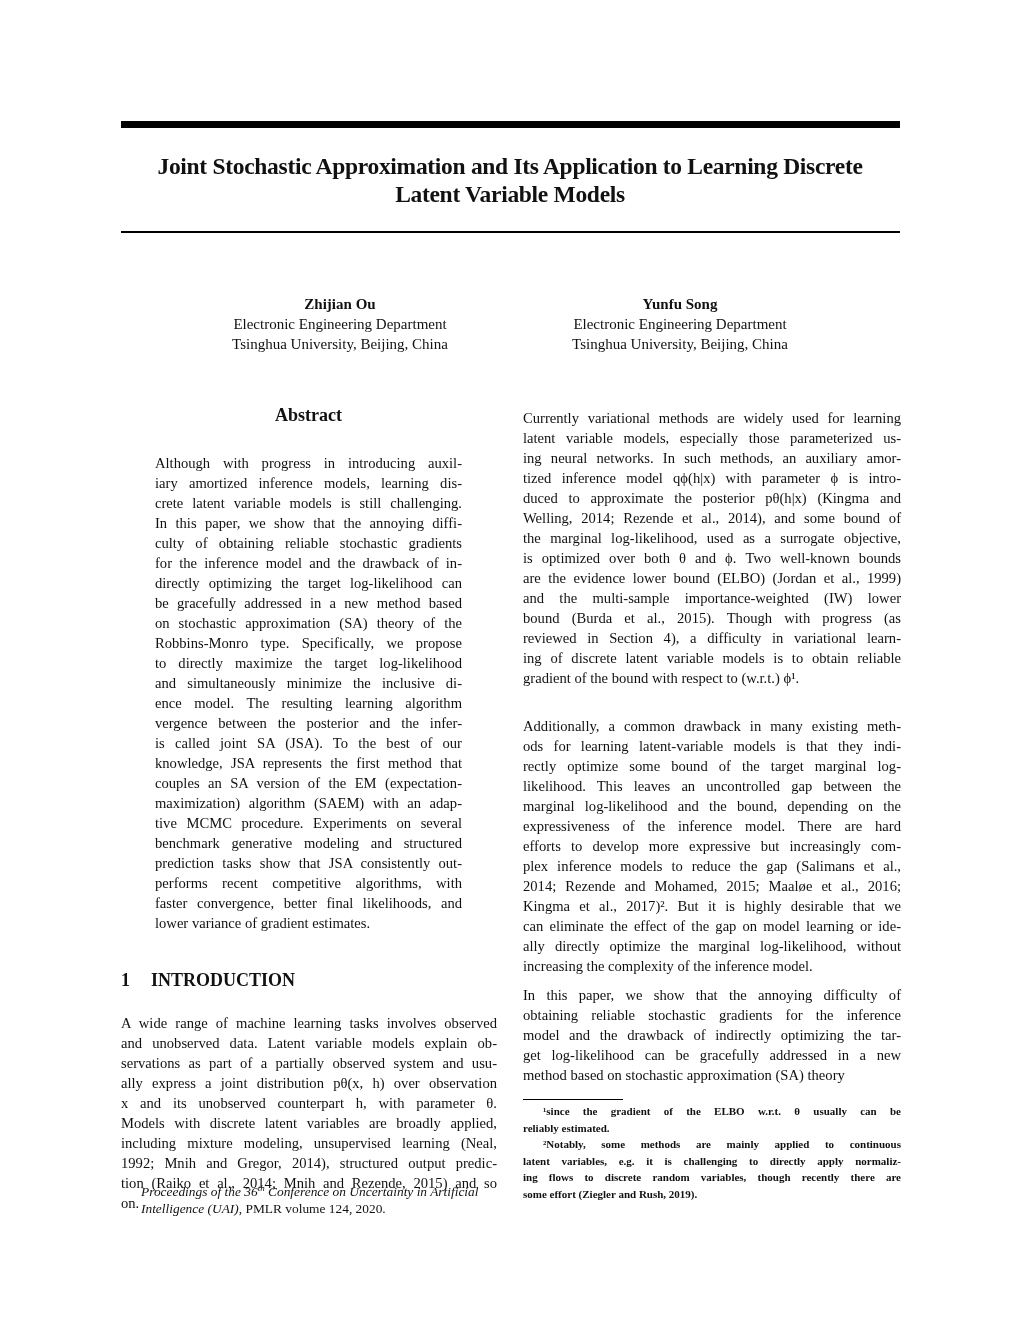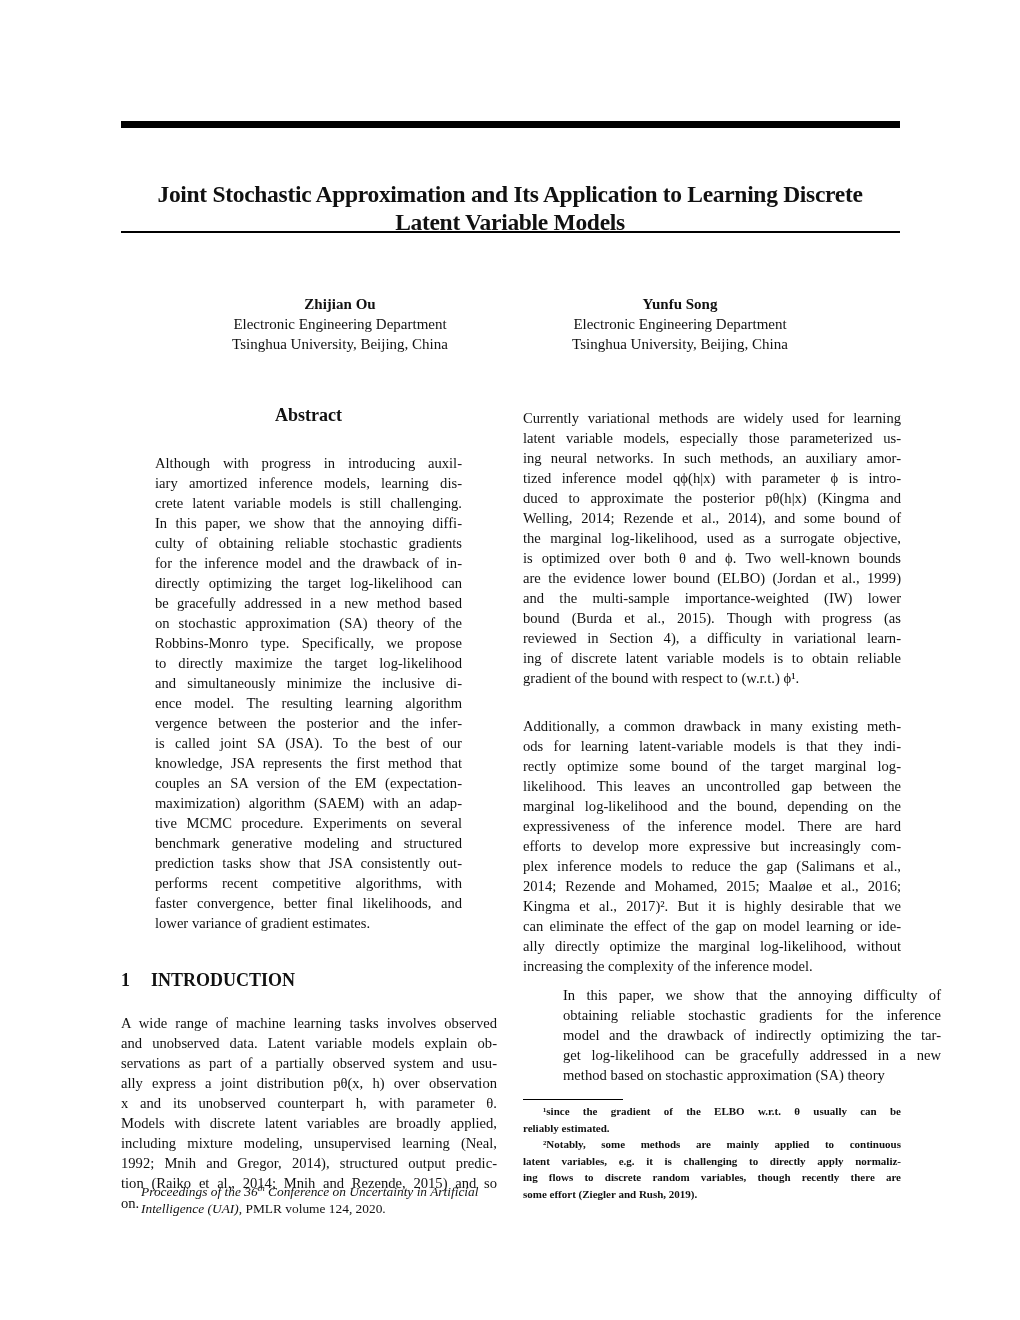--- a/index.html
+++ b/index.html
@@ -1,36 +1,36 @@
 <!DOCTYPE html>
 <html><head>
 <meta charset="utf-8">
 <style>
   html, body { margin: 0; padding: 0; background: #ffffff; }
   body { width: 1020px; height: 1320px; position: relative; overflow: hidden;
          font-family: "Liberation Serif", "DejaVu Serif", serif; color: #111; }
   .rule-top { position: absolute; left: 121px; top: 121px; width: 779px; height: 7px; background: #000; }
   .rule-bot { position: absolute; left: 121px; top: 231px; width: 779px; height: 2px; background: #000; }
   .title { position: absolute; left: 100px; width: 820px; top: 152px; text-align: center;
-           font-weight: bold; font-size: 23.5px; line-height: 28px; letter-spacing: -0.3px; margin-top: 28px; }
+           font-weight: bold; font-size: 23.5px; line-height: 28px; letter-spacing: -0.3px; }
   .author { position: absolute; top: 294px; width: 300px; text-align: center; font-size: 15px; line-height: 20px; }
   .author .name { font-weight: bold; }
   .a1 { left: 190px; } .a2 { left: 530px; }
   .abs-head { position: absolute; left: 155px; width: 307px; top: 405px; text-align: center;
               font-weight: bold; font-size: 18px; }
   .col { position: absolute; }
   .line { display: block; white-space: nowrap; text-align: justify; text-align-last: justify; height: 20px; line-height: 20px; font-size: 14.6px; }
   .line.last { text-align-last: left; }
   .abs { left: 155px; width: 307px; top: 453px; }
   .intro-head { position: absolute; left: 121px; top: 970px; font-weight: bold; font-size: 18px; }
   .intro-head .num { display: inline-block; width: 30px; }
   .intro { left: 121px; width: 376px; top: 1013px; }
   .right1 { left: 523px; width: 378px; top: 408px; }
   .right2 { left: 523px; width: 378px; top: 716px; }
-  .right3 { left: 523px; width: 378px; top: 985px; margin-left: 40px; }
+  .right3 { left: 523px; width: 378px; top: 985px; }
   .fn-rule { position: absolute; left: 523px; top: 1099px; width: 100px; height: 1px; background: #000; }
   .fn { left: 523px; width: 378px; top: 1103px; }
   .fn .line { font-size: 11px; height: 16.5px; line-height: 16.5px; font-weight: bold; }
   .ind { padding-left: 20px; }
   .proc { position: absolute; left: 121px; top: 1183px; width: 380px; font-size: 13.4px; line-height: 17px; margin-left: 20px; }
   i { font-style: italic; }
   sup { font-size: 9px; line-height: 0; vertical-align: super; }
 </style>
 </head>
 <body>

